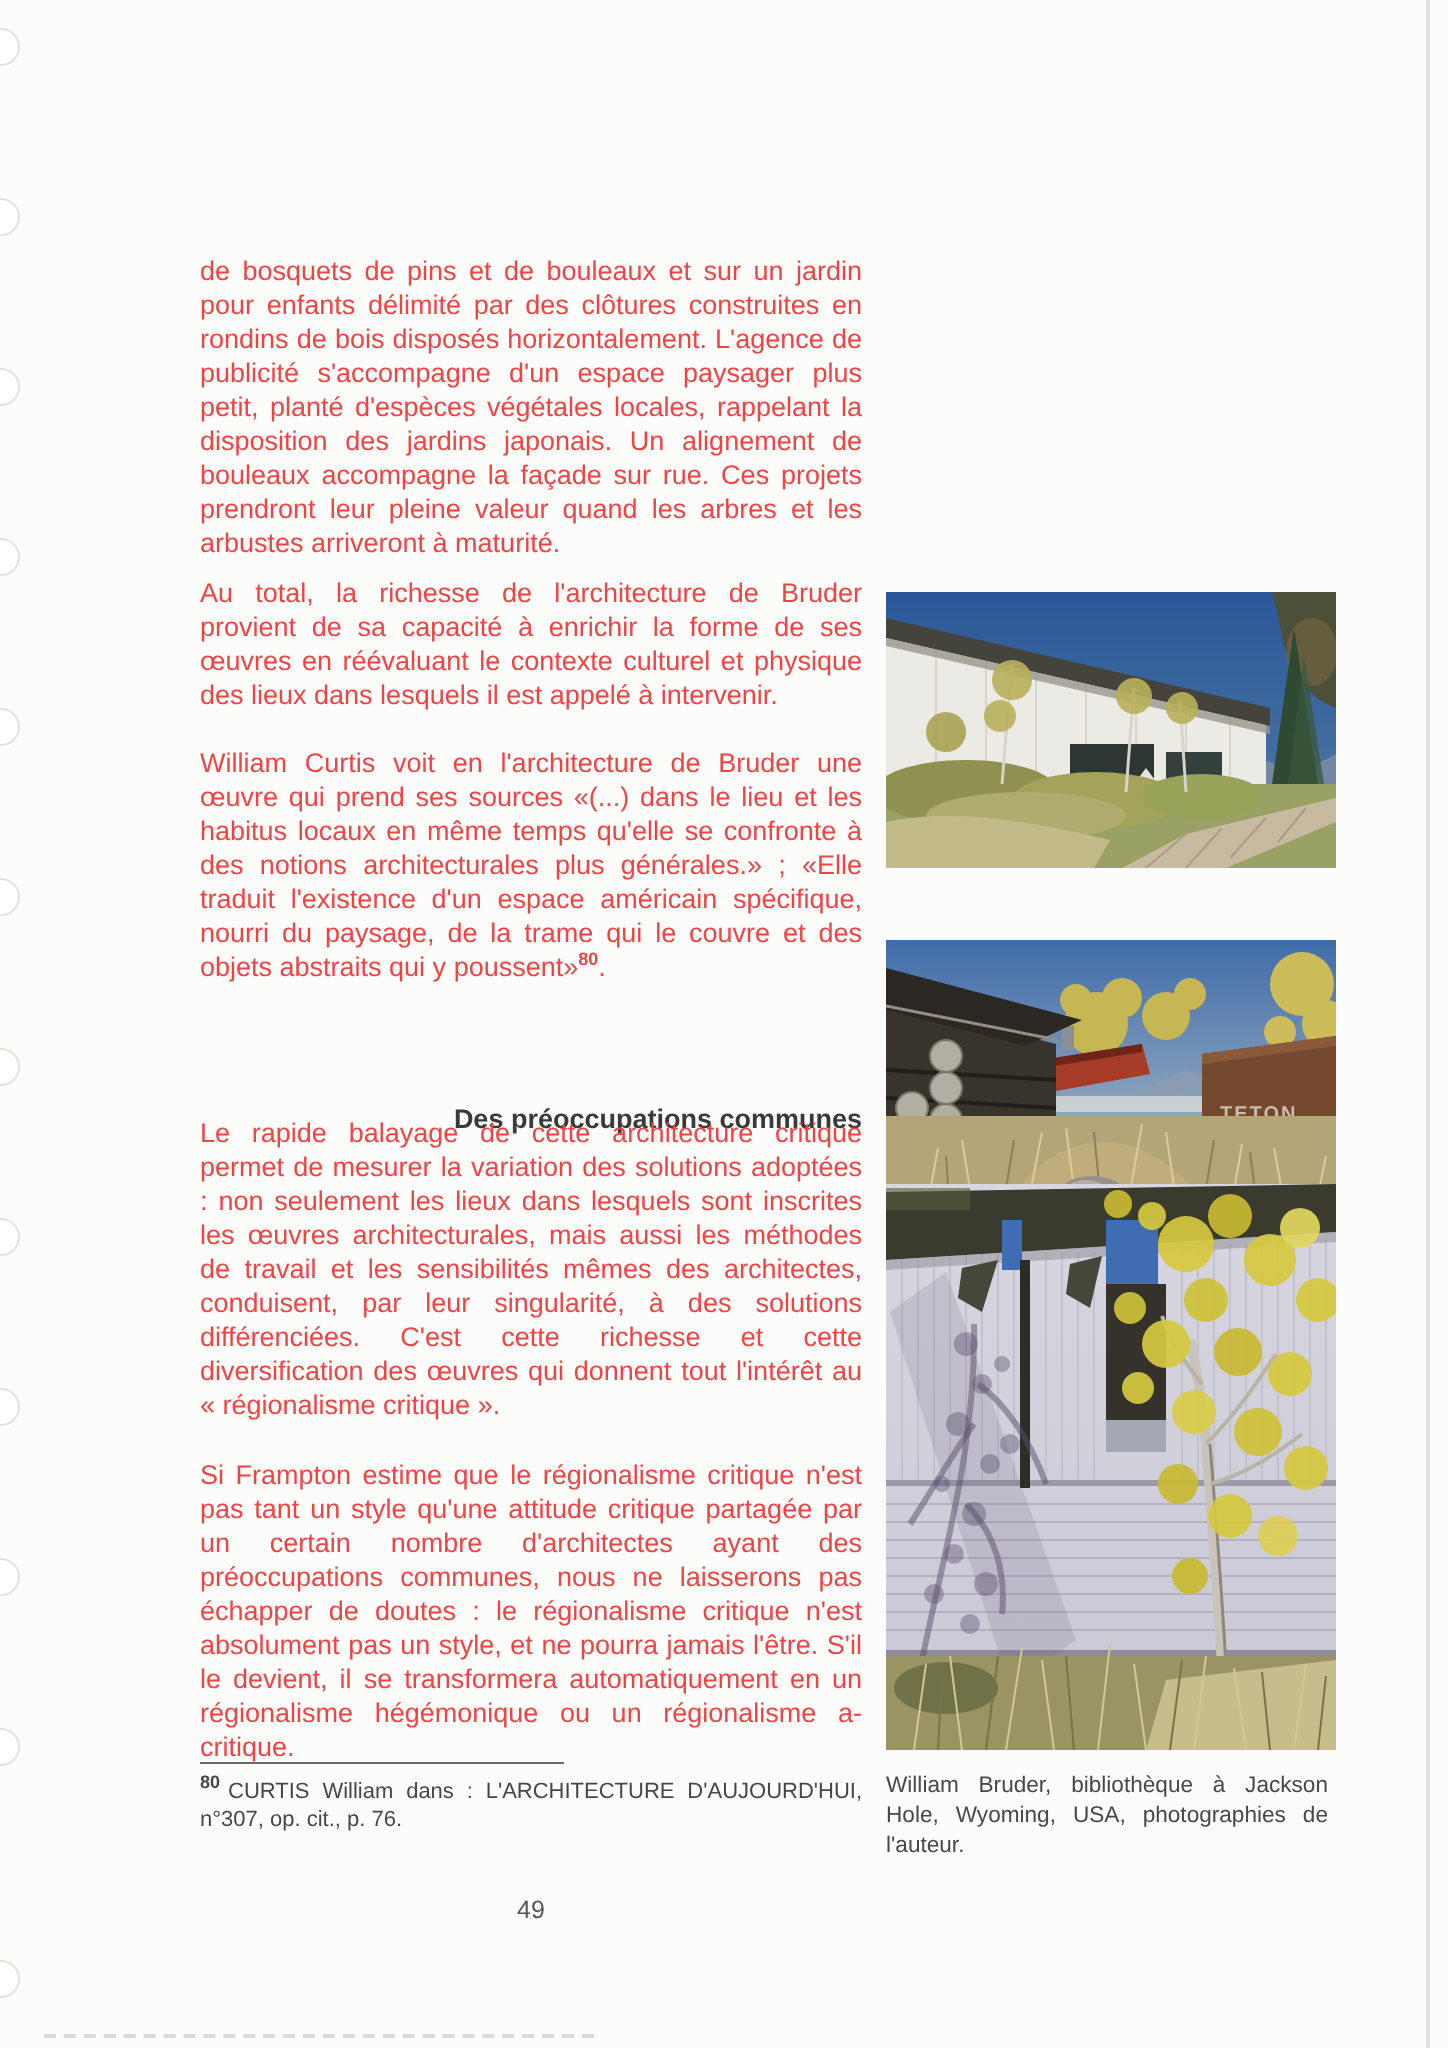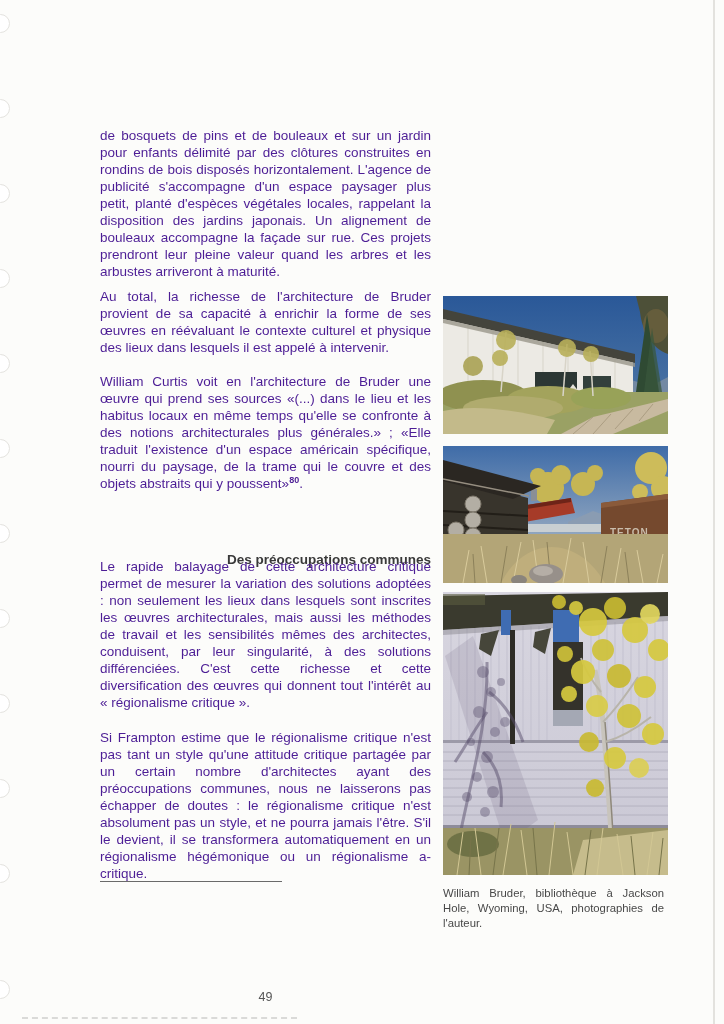--- a/index.html
+++ b/index.html
@@ -4,44 +4,44 @@
 <style>
   html,body{margin:0;padding:0;background:#ffffff;}
   .page{
     position:relative;width:724px;height:1024px;margin:0;
     background:#fcfcfa;overflow:hidden;
     font-family:"Liberation Sans", sans-serif;color:#3d3d3d;
   }
   .text-block{
     position:absolute;left:100px;width:331px;
     font-size:13.5px;line-height:17px;text-align:justify;
-    color:#4c1d95;margin:0;
+    color:#ef4444;margin:0;
   }
   .section-heading{
     position:absolute;left:100px;width:331px;text-align:right;
     font-size:13.5px;font-weight:bold;color:#3a3a3a;margin:0;
   }
   sup{font-size:9px;line-height:0;font-weight:bold;}
   .footnote-rule{
     position:absolute;left:100px;top:881px;width:182px;height:0;
     border-top:1.5px solid #6a6a6a;
   }
   .footnote{
     position:absolute;left:100px;top:889px;width:331px;
     font-size:11px;line-height:14px;text-align:justify;color:#474747;
   }
   .footnote sup{margin-right:4px;}
   .page-number{
     position:absolute;left:100px;top:948px;width:331px;
-    text-align:center;font-size:12.5px;color:#565656;margin-top:42px;
+    text-align:center;font-size:12.5px;color:#565656;
   }
   .photo{position:absolute;left:443px;width:225px;background:#dfe3e8;}
   .photo svg{display:block;width:100%;height:100%;}
   #photo-1{top:296px;height:138px;}
-  #photo-2{top:446px;height:137px;}
+  #photo-2{top:470px;height:137px;}
   #photo-3{top:592px;height:283px;}
   .figure-caption{
     position:absolute;left:443px;top:886px;width:221px;
     font-size:11.3px;line-height:15px;text-align:justify;color:#484848;
   }
   .binder-hole{
     position:absolute;left:-9px;width:17px;height:17px;border-radius:50%;
     border:1px solid #e4e3df;background:#fff;
   }
   .page-edge-line{
@@ -79,20 +79,21 @@
 
   <p class="text-block" style="top:373px"><span>William Curtis voit en l'architecture de Bruder une œuvre qui prend ses sources «(...) dans le lieu et les habitus locaux en même temps qu'elle se confronte à des notions architecturales plus générales.» ; «Elle traduit l'existence d'un espace américain spécifique, nourri du paysage, de la trame qui le couvre et des objets abstraits qui y poussent»</span><sup>80</sup><span>.</span></p>
 
   <h2 class="section-heading" style="top:552px">Des préoccupations communes</h2>
 
   <p class="text-block" style="top:558px">Le rapide balayage de cette architecture critique permet de mesurer la variation des solutions adoptées : non seulement les lieux dans lesquels sont inscrites les œuvres architecturales, mais aussi les méthodes de travail et les sensibilités mêmes des architectes, conduisent, par leur singularité, à des solutions différenciées. C'est cette richesse et cette diversification des œuvres qui donnent tout l'intérêt au « régionalisme critique ».</p>
 
   <p class="text-block" style="top:729px">Si Frampton estime que le régionalisme critique n'est pas tant un style qu'une attitude critique partagée par un certain nombre d'architectes ayant des préoccupations communes, nous ne laisserons pas échapper de doutes : le régionalisme critique n'est absolument pas un style, et ne pourra jamais l'être. S'il le devient, il se transformera automatiquement en un régionalisme hégémonique ou un régionalisme a-critique.</p>
 
   <div class="footnote-rule"></div>
+  <div class="footnote"><sup>80</sup><span>CURTIS William dans : L'ARCHITECTURE D'AUJOURD'HUI, n°307, op. cit., p. 76.</span></div>
 
   <div class="page-number">49</div>
 
   <div class="photo" id="photo-1">
     <svg viewBox="0 0 225 138" preserveAspectRatio="none">
       <defs>
         <linearGradient id="sky1" x1="0" y1="0" x2="0" y2="1">
           <stop offset="0" stop-color="#2a5898"></stop>
             <stop offset="1" stop-color="#4b74a4"></stop>
         </linearGradient>

